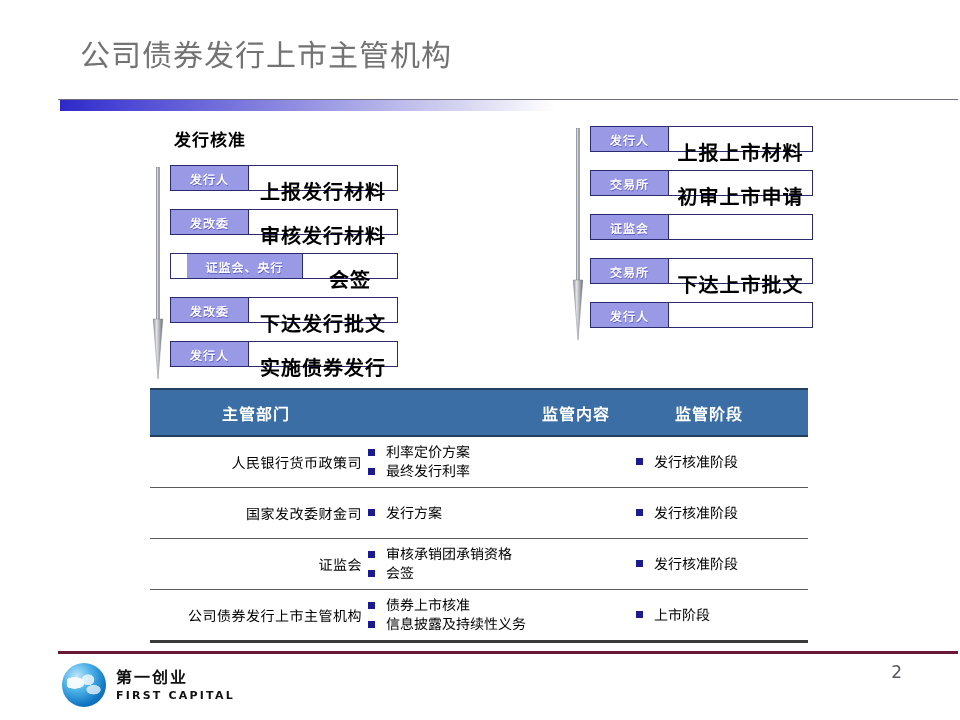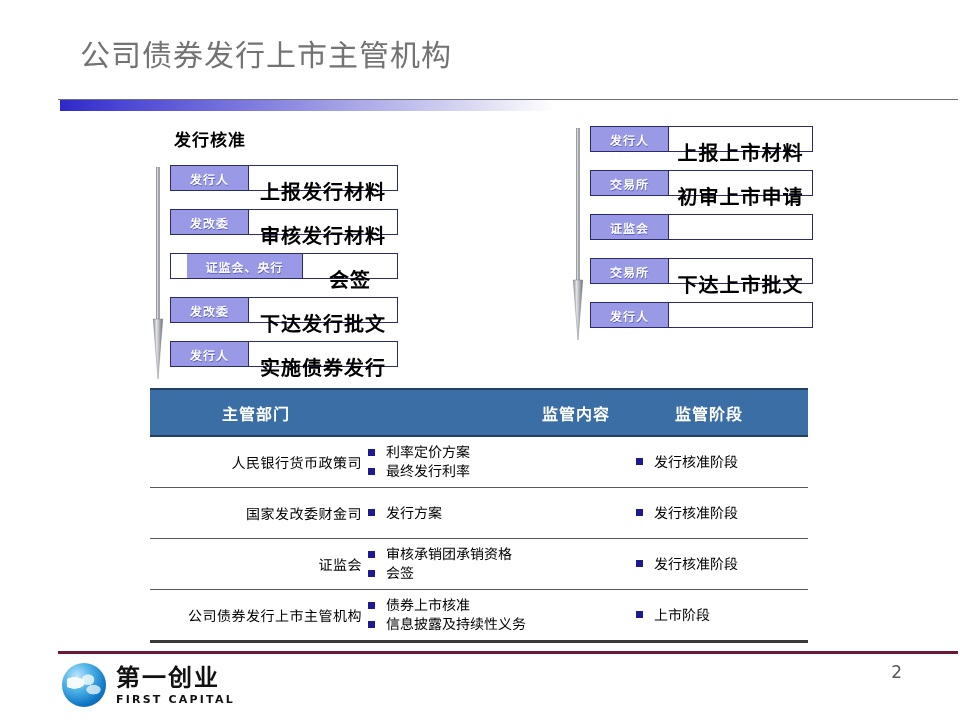--- a/index.html
+++ b/index.html
@@ -211,21 +211,21 @@
     background:
       radial-gradient(ellipse at 22% 42%, rgba(255,255,255,.92) 0 26%, transparent 28%),
       radial-gradient(ellipse at 62% 30%, rgba(255,255,255,.75) 0 20%, transparent 22%),
       radial-gradient(ellipse at 78% 68%, rgba(255,255,255,.7) 0 18%, transparent 20%);
   }
   #logo-text {
     margin-left: 10px;
     line-height: 1;
   }
   #logo-cn {
-    font-size: 24px;
+    font-size: 16px;
     font-weight: bold;
     font-family: "DejaVu Serif", "Liberation Serif", serif;
     color: #111111;
     letter-spacing: 2px;
   }
   #logo-en {
     font-size: 11px;
     font-weight: bold;
     letter-spacing: 2.2px;
     color: #111111;

